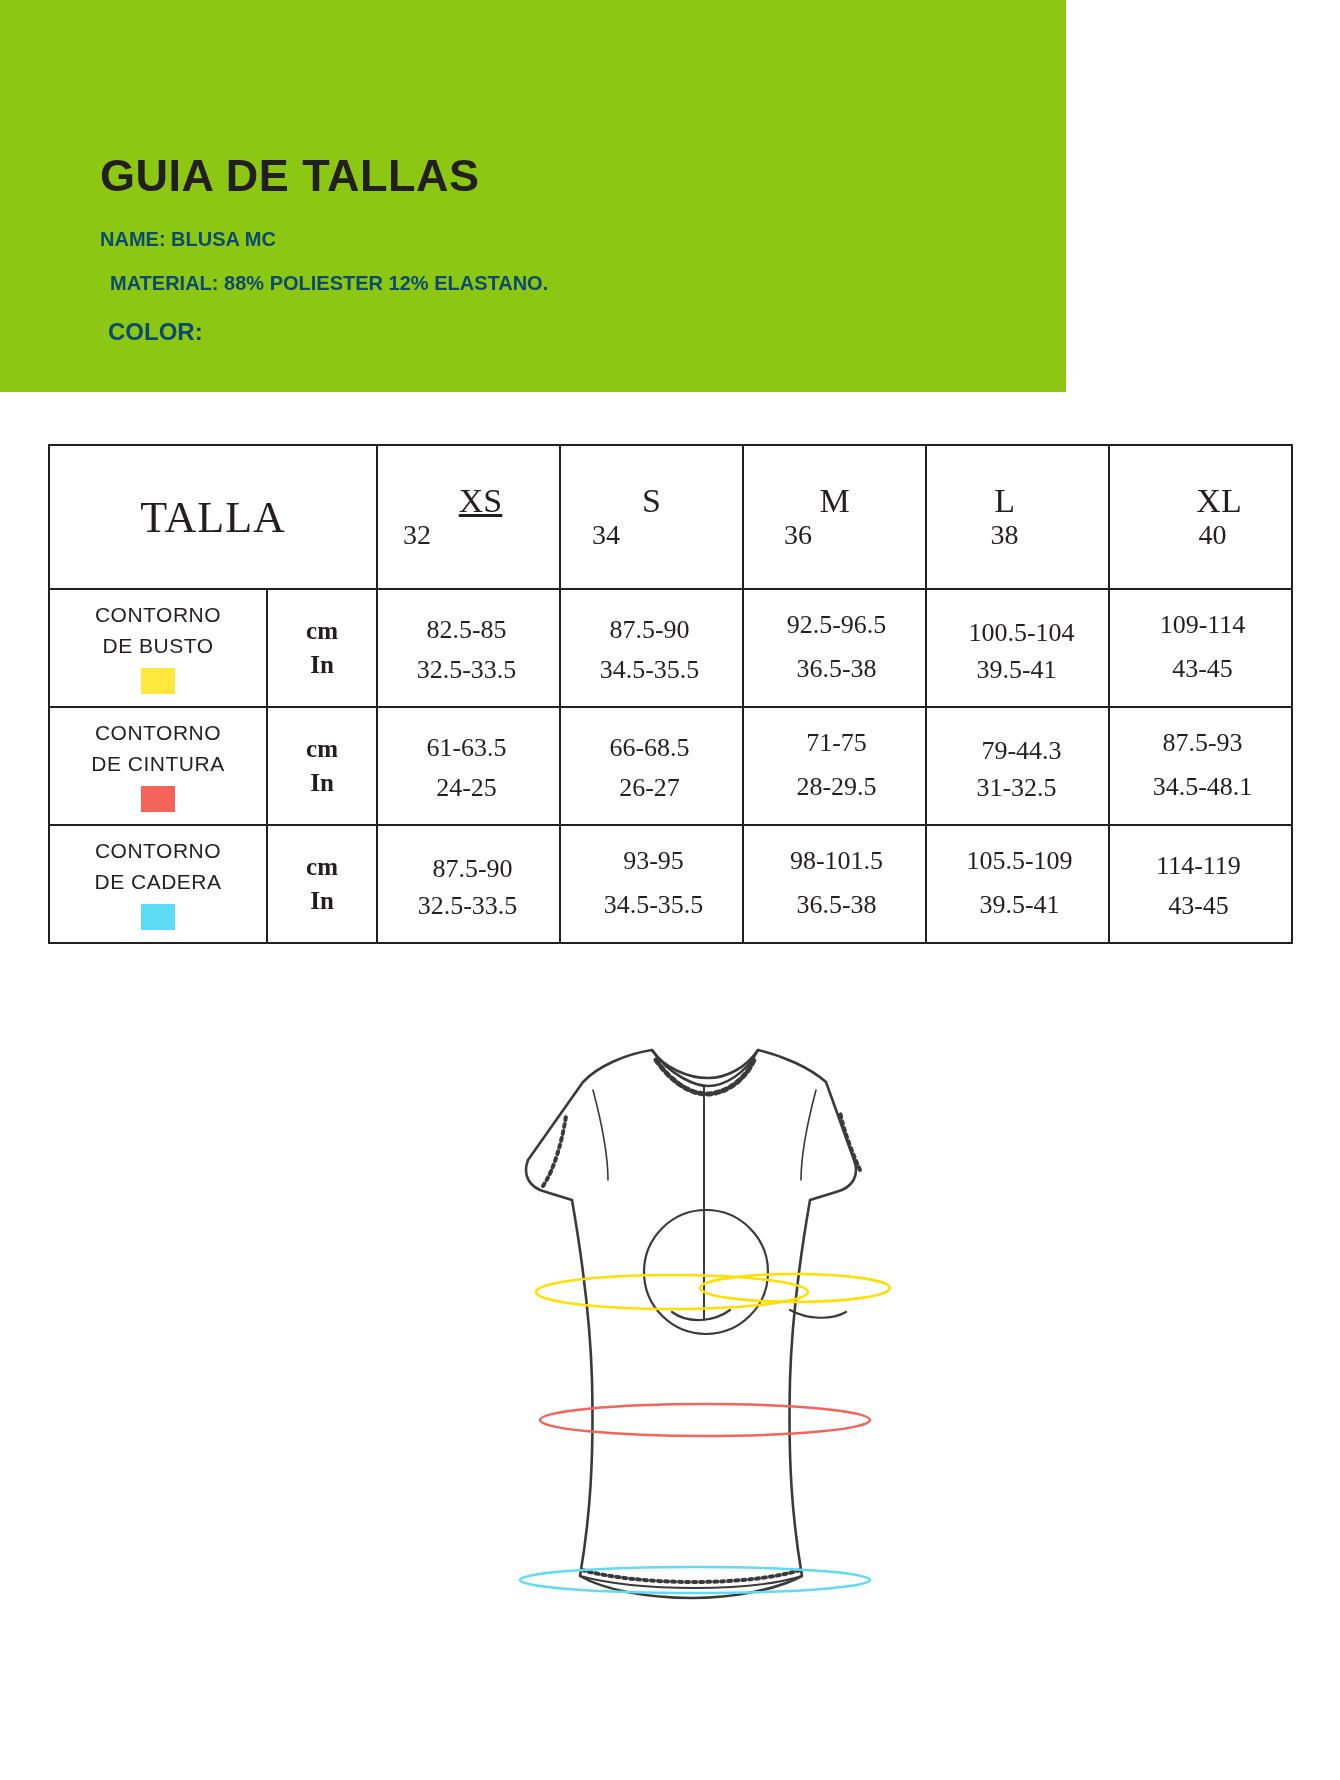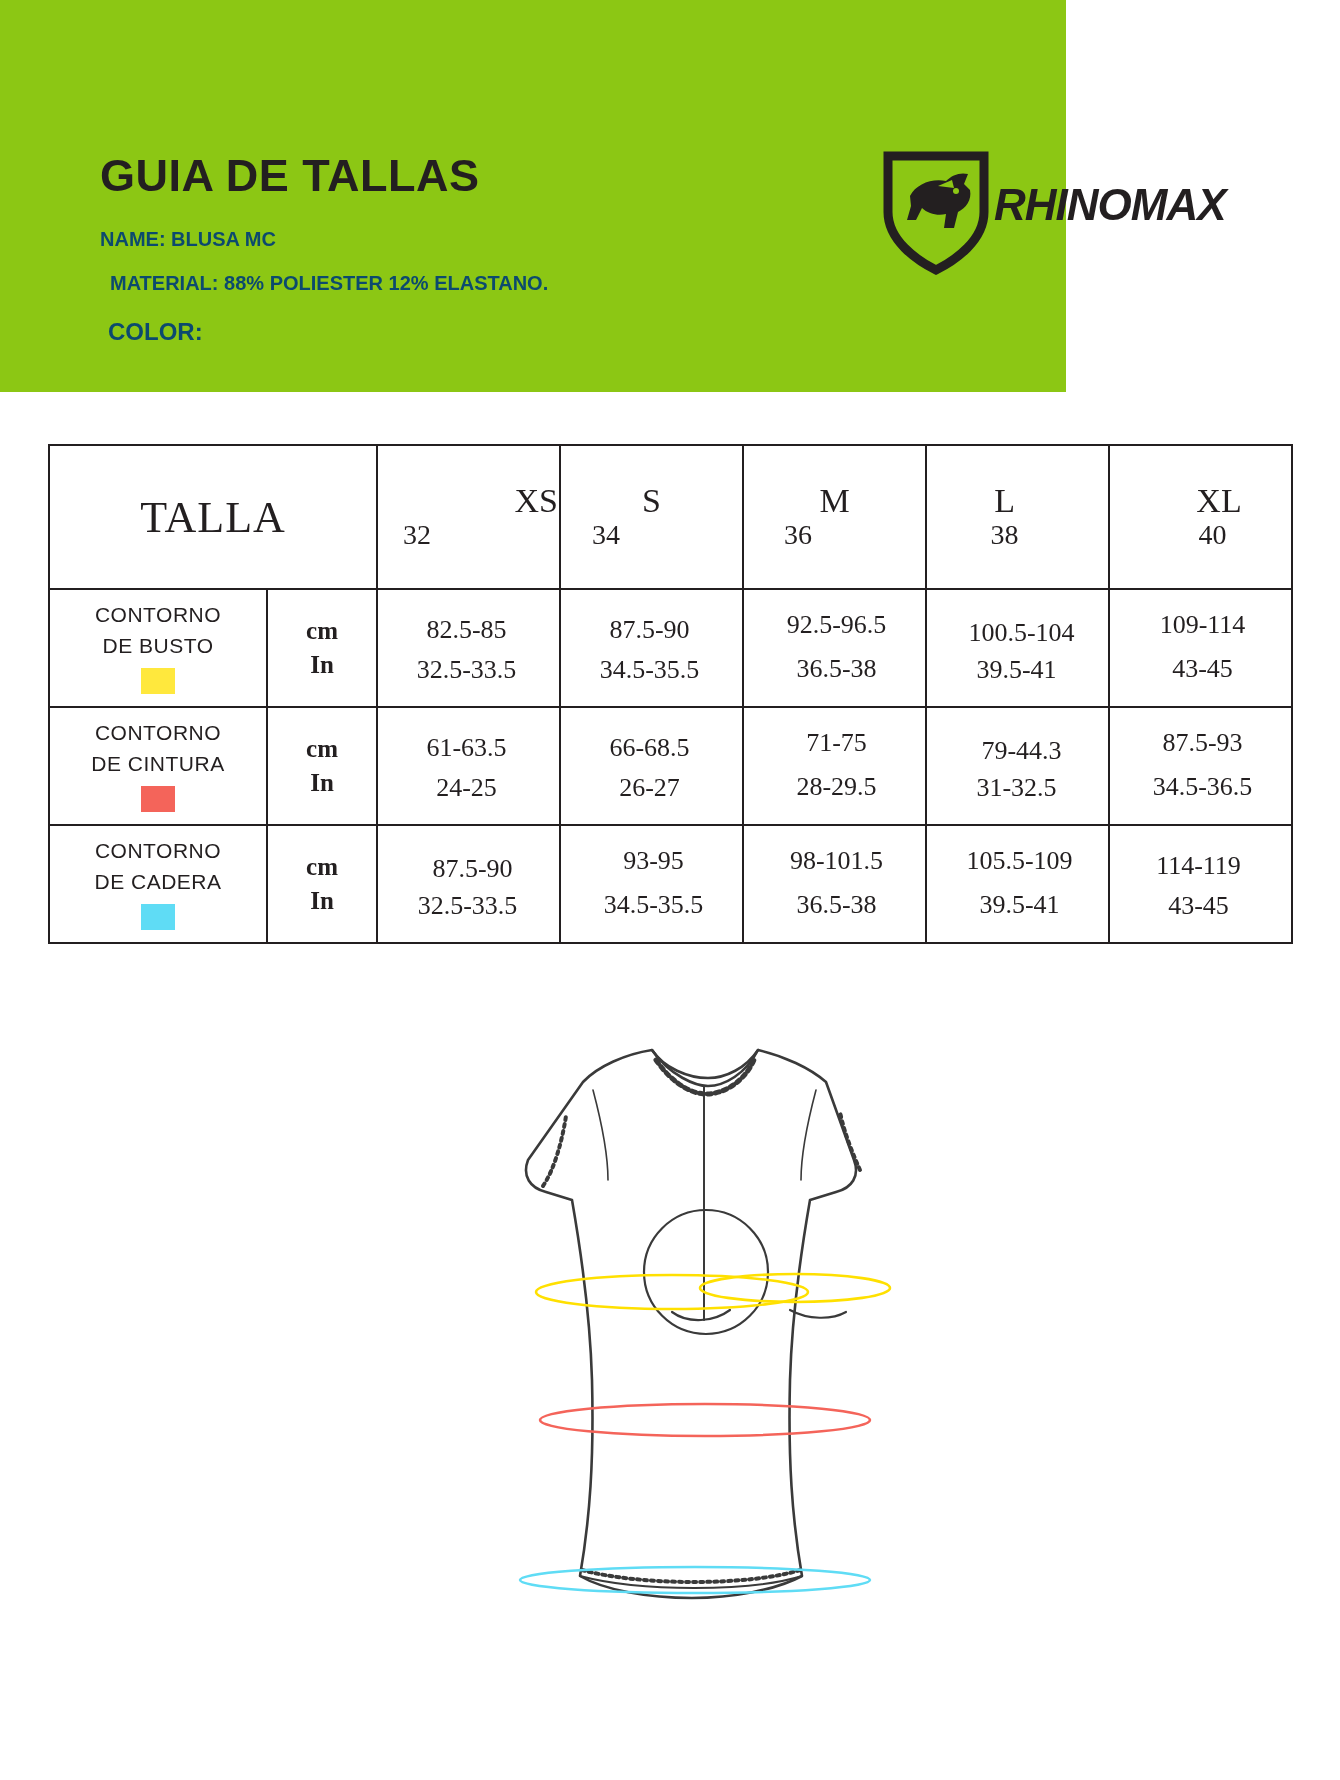--- a/index.html
+++ b/index.html
@@ -106,21 +106,21 @@
     font-size: 34px;
     display: block;
     line-height: 1.05;
   }
   .size-num {
     font-family: "Liberation Serif", serif;
     font-size: 28px;
     display: block;
     line-height: 1.15;
   }
-  .sh-a .size-letter { text-align: right;  padding-left: 24px; }
+  .sh-a .size-letter { text-align: center;  padding-left: 24px; text-decoration: underline; }
   .sh-a .size-num    { text-align: left;  padding-left: 24px; }
   .sh-b .size-letter { text-align: center; }
   .sh-b .size-num    { text-align: left;  padding-left: 30px; }
   .sh-c .size-letter { text-align: center; }
   .sh-c .size-num    { text-align: left;  padding-left: 39px; }
   .sh-d .size-letter { text-align: center; padding-right: 26px;}
   .sh-d .size-num    { text-align: center; padding-right: 26px;}
   .sh-e .size-letter { text-align: center; padding-left: 37px;}
   .sh-e .size-num    { text-align: center; padding-left: 24px;}
 
@@ -172,31 +172,20 @@
 </style>
 </head>
 <body>
 
 <div class="header">
   <div class="header-title">GUIA DE TALLAS</div>
   <div class="header-line header-name">NAME: BLUSA MC</div>
   <div class="header-line header-material">MATERIAL: 88% POLIESTER 12% ELASTANO.</div>
   <div class="header-line header-color">COLOR:</div>
 
-  <div class="logo">
-    <svg width="400" height="130" viewBox="0 0 400 130" xmlns="http://www.w3.org/2000/svg">
-      <path d="M8 6 L104 6 L104 62 C104 90 76 110 56 120 C36 110 8 90 8 62 Z" fill="none" stroke="#231f20" stroke-width="9"></path>
-      <path d="M30 46 C36 34 52 28 66 31 C72 25 80 22 88 24 L84 34 L90 40
-               C92 50 86 58 78 62 L74 78 L64 78 L66 64 C58 66 48 64 42 58
-               L36 70 L27 70 L31 56 Z" fill="#231f20"></path>
-      <path d="M58 36 L72 30 L74 38 Z" fill="#8cc714"></path>
-      <circle cx="76" cy="41" r="3" fill="#8cc714"></circle>
-    </svg>
-    <div class="logo-text">RHINOMAX</div>
-  </div>
 </div>
 
 <div class="table-wrap">
   <table class="size-table">
     <colgroup>
       <col class="col-label">
         <col class="col-unit">
       <col class="col-size">
         <col class="col-size">
         <col class="col-size">
@@ -281,21 +270,21 @@
         <td class="val nudge-b">
           <span class="cm">71-75</span>
           <span class="in">28-29.5</span>
         </td>
         <td class="val nudge-c">
           <span class="cm">79-44.3</span>
           <span class="in">31-32.5</span>
         </td>
         <td class="val nudge-b">
           <span class="cm">87.5-93</span>
-          <span class="in">34.5-36.5</span>
+          <span class="in">34.5-48.1</span>
         </td>
       </tr>
 
       <tr class="body-row">
         <td>
           <div class="measure-label">CONTORNO</div>
           <div class="measure-label">DE CADERA</div>
           <span class="swatch" id="sw2" style="background: rgb(95, 220, 245);"></span>
         </td>
         <td class="unit-cell">

